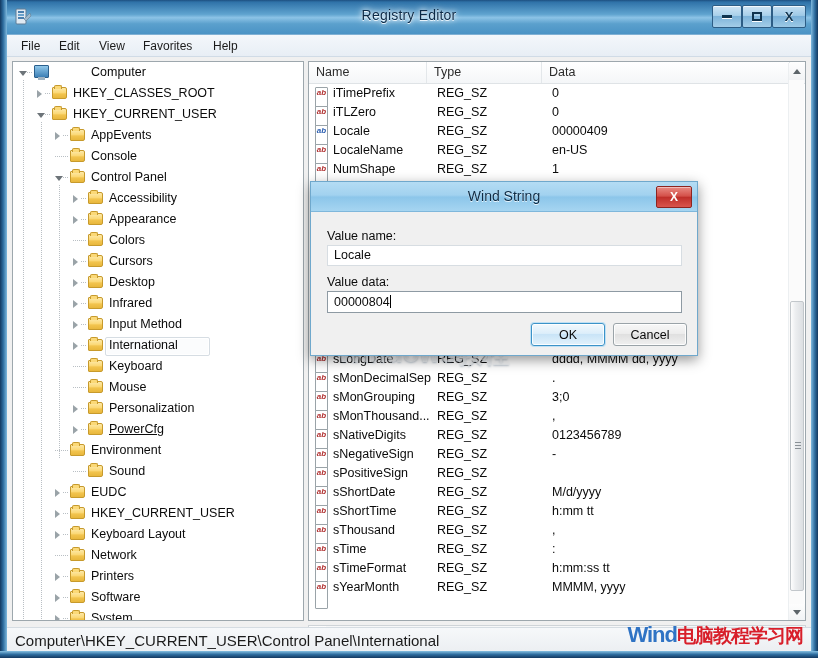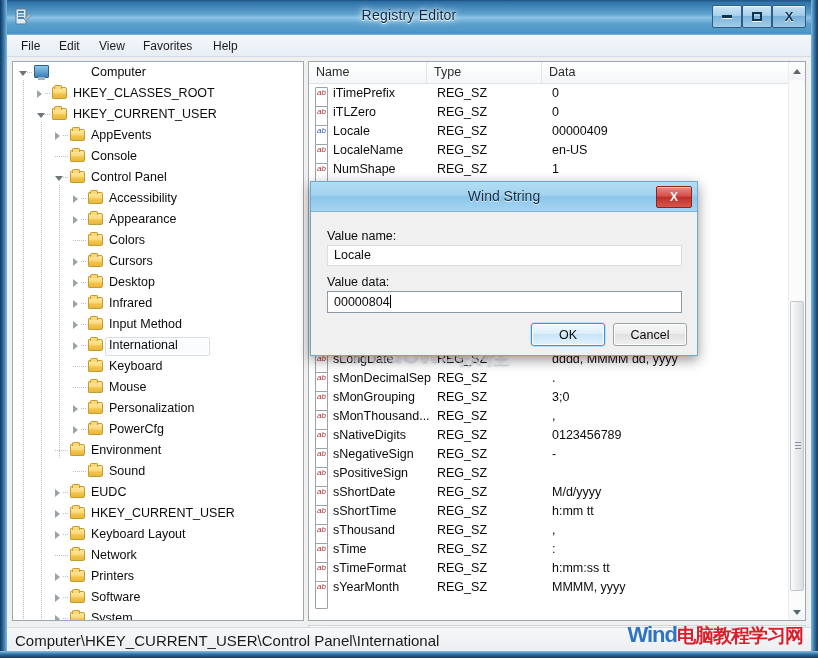--- a/index.html
+++ b/index.html
@@ -145,21 +145,21 @@
     position:absolute;top:0;height:21px;line-height:21px;
     font-size:12.5px;color:#2b2b2b;padding-left:7px;
     border-right:1px solid #e3e7ea;box-sizing:border-box;
   }
   #listbody{position:absolute;left:0;top:22px;width:498px;height:537px;overflow:hidden;}
   .lrow{position:relative;height:19px;line-height:19px;font-size:12.5px;color:#0b0b0b;white-space:nowrap;}
   .abicon{
     position:absolute;left:6px;top:3px;width:13px;height:28px;
     background:#ffffff;border:1px solid #9aa3a8;border-radius:1px;
     box-sizing:border-box;font-size:8px;line-height:10px;text-align:center;
-    color:#b03030;font-weight:normal;overflow:hidden;
+    color:#b03030;font-weight:bold;overflow:hidden;
   }
   .abicon.blue{color:#2a5db0;}
   .cname{position:absolute;left:24px;top:0;}
   .ctype{position:absolute;left:128px;top:0;}
   .cdata{position:absolute;left:243px;top:0;}
 
   
   .sbtrack{background:linear-gradient(to right,#f4f6f8,#fdfdfd);}
   #vscroll{
     position:absolute;right:1px;top:1px;width:16px;height:558px;
@@ -417,21 +417,21 @@
           <div class="trow">
             <i class="arrow" style="left: 60px;"></i>
             <i class="dots" style="left: 68px; width: 6px;"></i>
             <i class="folder" style="left: 75px;"></i>
             <span class="tlabel" style="left: 96px;">Personalization</span>
           </div>
           <div class="trow">
             <i class="arrow" style="left: 60px;"></i>
             <i class="dots" style="left: 68px; width: 6px;"></i>
             <i class="folder" style="left: 75px;"></i>
-            <span class="tlabel" style="left: 96px;">PowerCfg</span>
+            <span class="tlabel" style="left: 96px; text-decoration: underline;">PowerCfg</span>
           </div>
           <div class="trow">
             <i class="dots" style="left: 42px; width: 9px;"></i>
             <i class="dots" style="left: 50px; width: 6px;"></i>
             <i class="folder" style="left: 57px;"></i>
             <span class="tlabel" style="left: 78px;">Environment</span>
           </div>
           <div class="trow">
             <i class="dots" style="left: 60px; width: 9px;"></i>
             <i class="dots" style="left: 68px; width: 6px;"></i>

